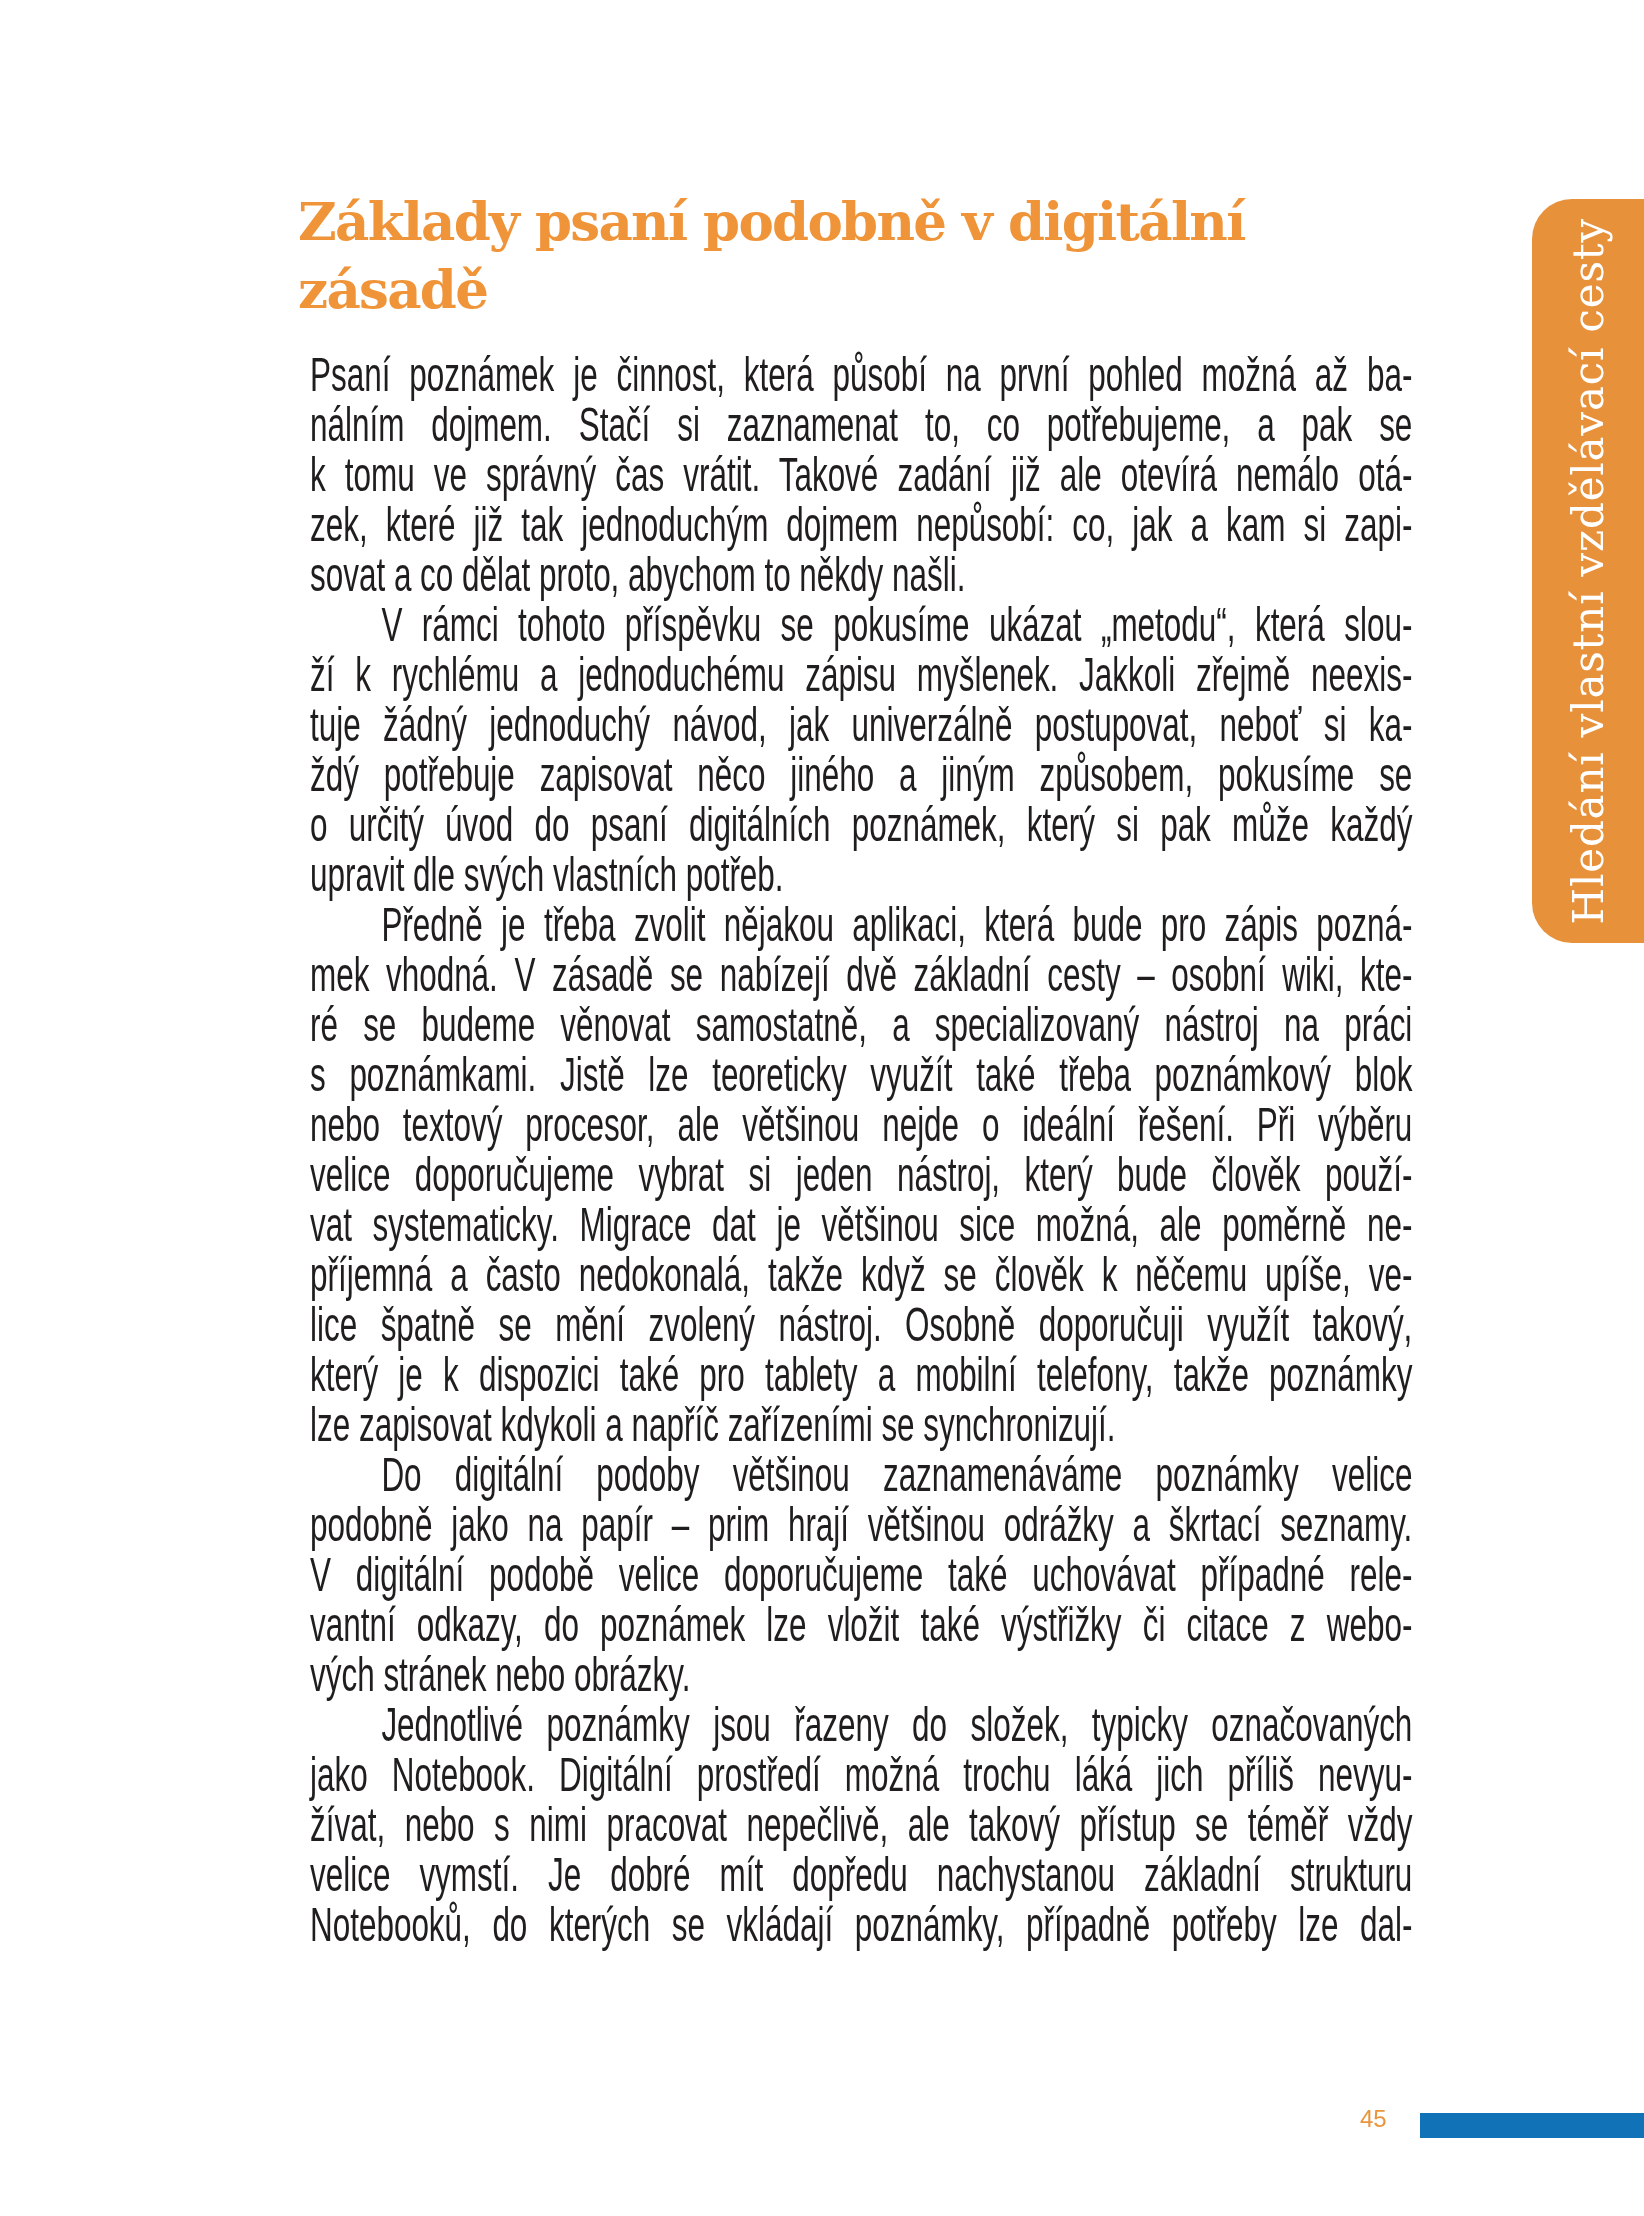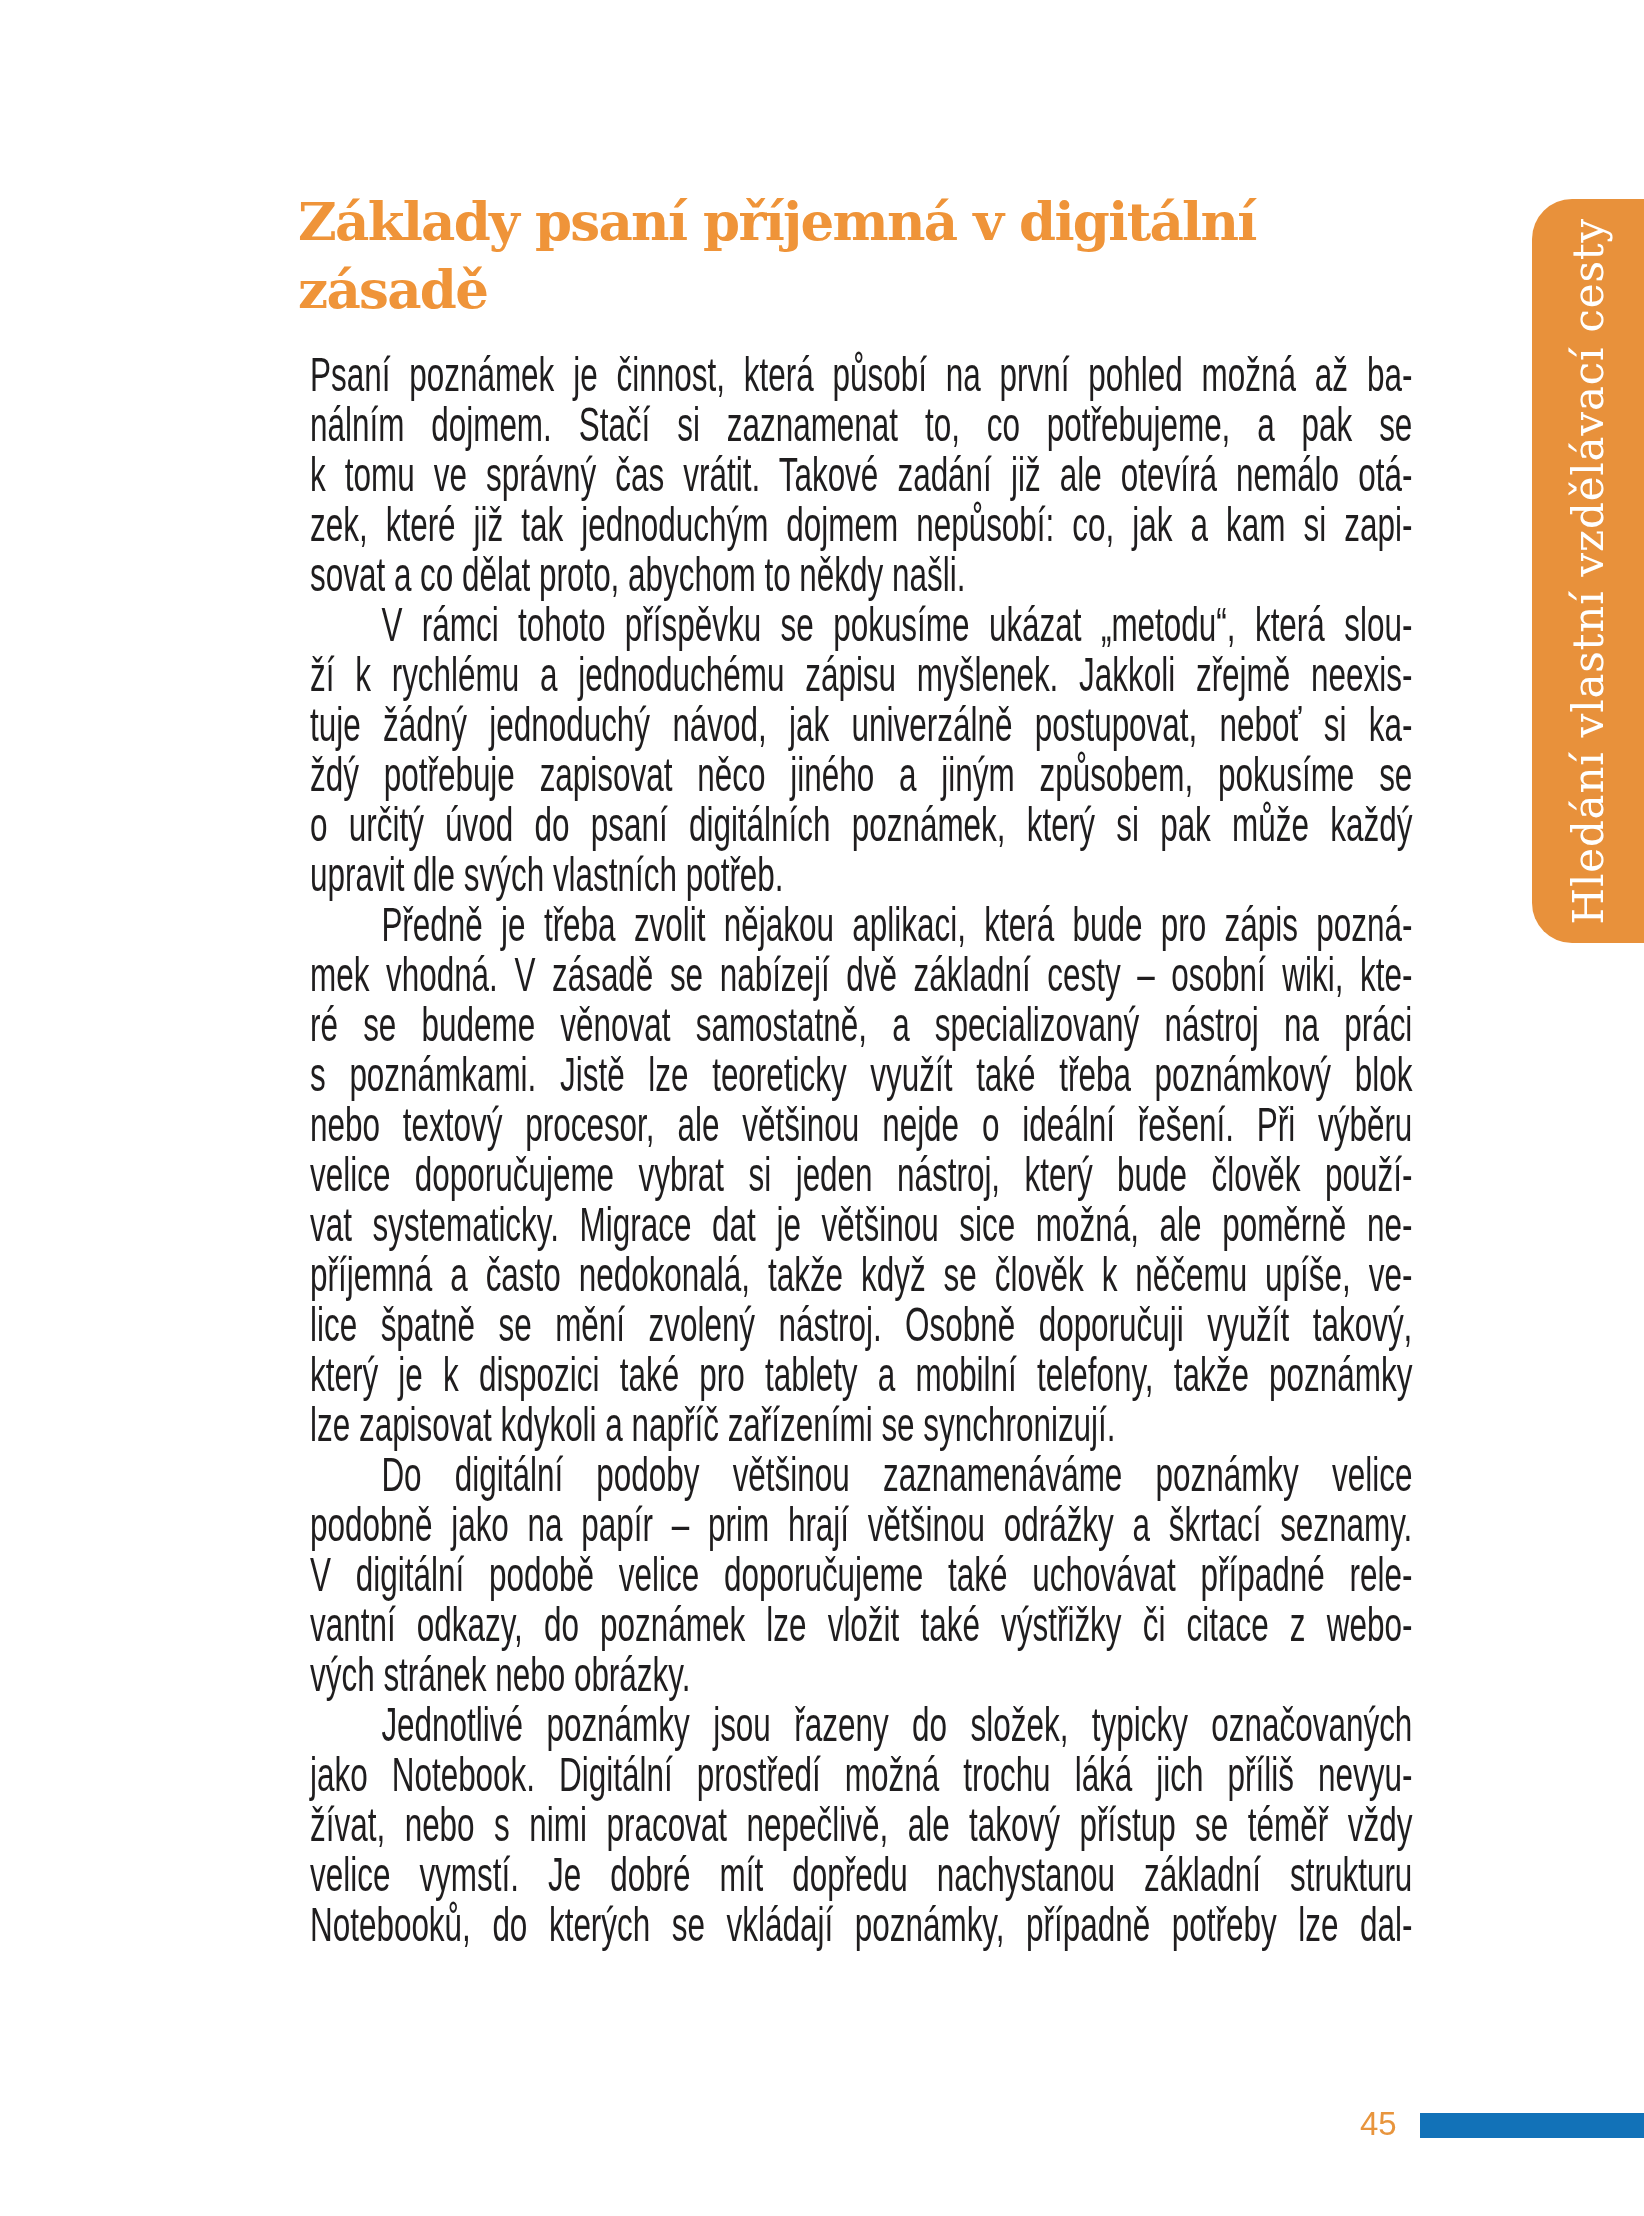--- a/index.html
+++ b/index.html
@@ -60,36 +60,36 @@
     font-size:42px;
     color:#ffffff;
     letter-spacing:0.8px;
     writing-mode:vertical-rl;
     transform:rotate(180deg);
     white-space:nowrap;
   }
   
   .pagenum{
     position:absolute;left:1360px;top:2107px;
-    font-size:33px;line-height:1;
+    font-size:24px;line-height:1;
     color:var(--pagenum-orange);
   }
   .footer-bar{
     position:absolute;left:1420px;top:2113px;
     width:225px;height:25px;
     background:var(--bar-blue);
   }
 </style>
 </head>
 <body>
 
 <div class="page">
 
   <h1 class="heading" id="heading">
-      <div class="hline">Základy psaní příjemná v digitální</div>
+      <div class="hline">Základy psaní podobně v digitální</div>
       <div class="hline">zásadě</div>
     </h1>
 
   <div class="body-wrap">
     <div class="body-inner" id="body-inner">
         <div class="para">
           <div class="line">Psaní poznámek je činnost, která působí na první pohled možná až ba-</div>
           <div class="line">nálním dojmem. Stačí si zaznamenat to, co potřebujeme, a pak se</div>
           <div class="line">k tomu ve správný čas vrátit. Takové zadání již ale otevírá nemálo otá-</div>
           <div class="line">zek, které již tak jednoduchým dojmem nepůsobí: co, jak a kam si zapi-</div>

